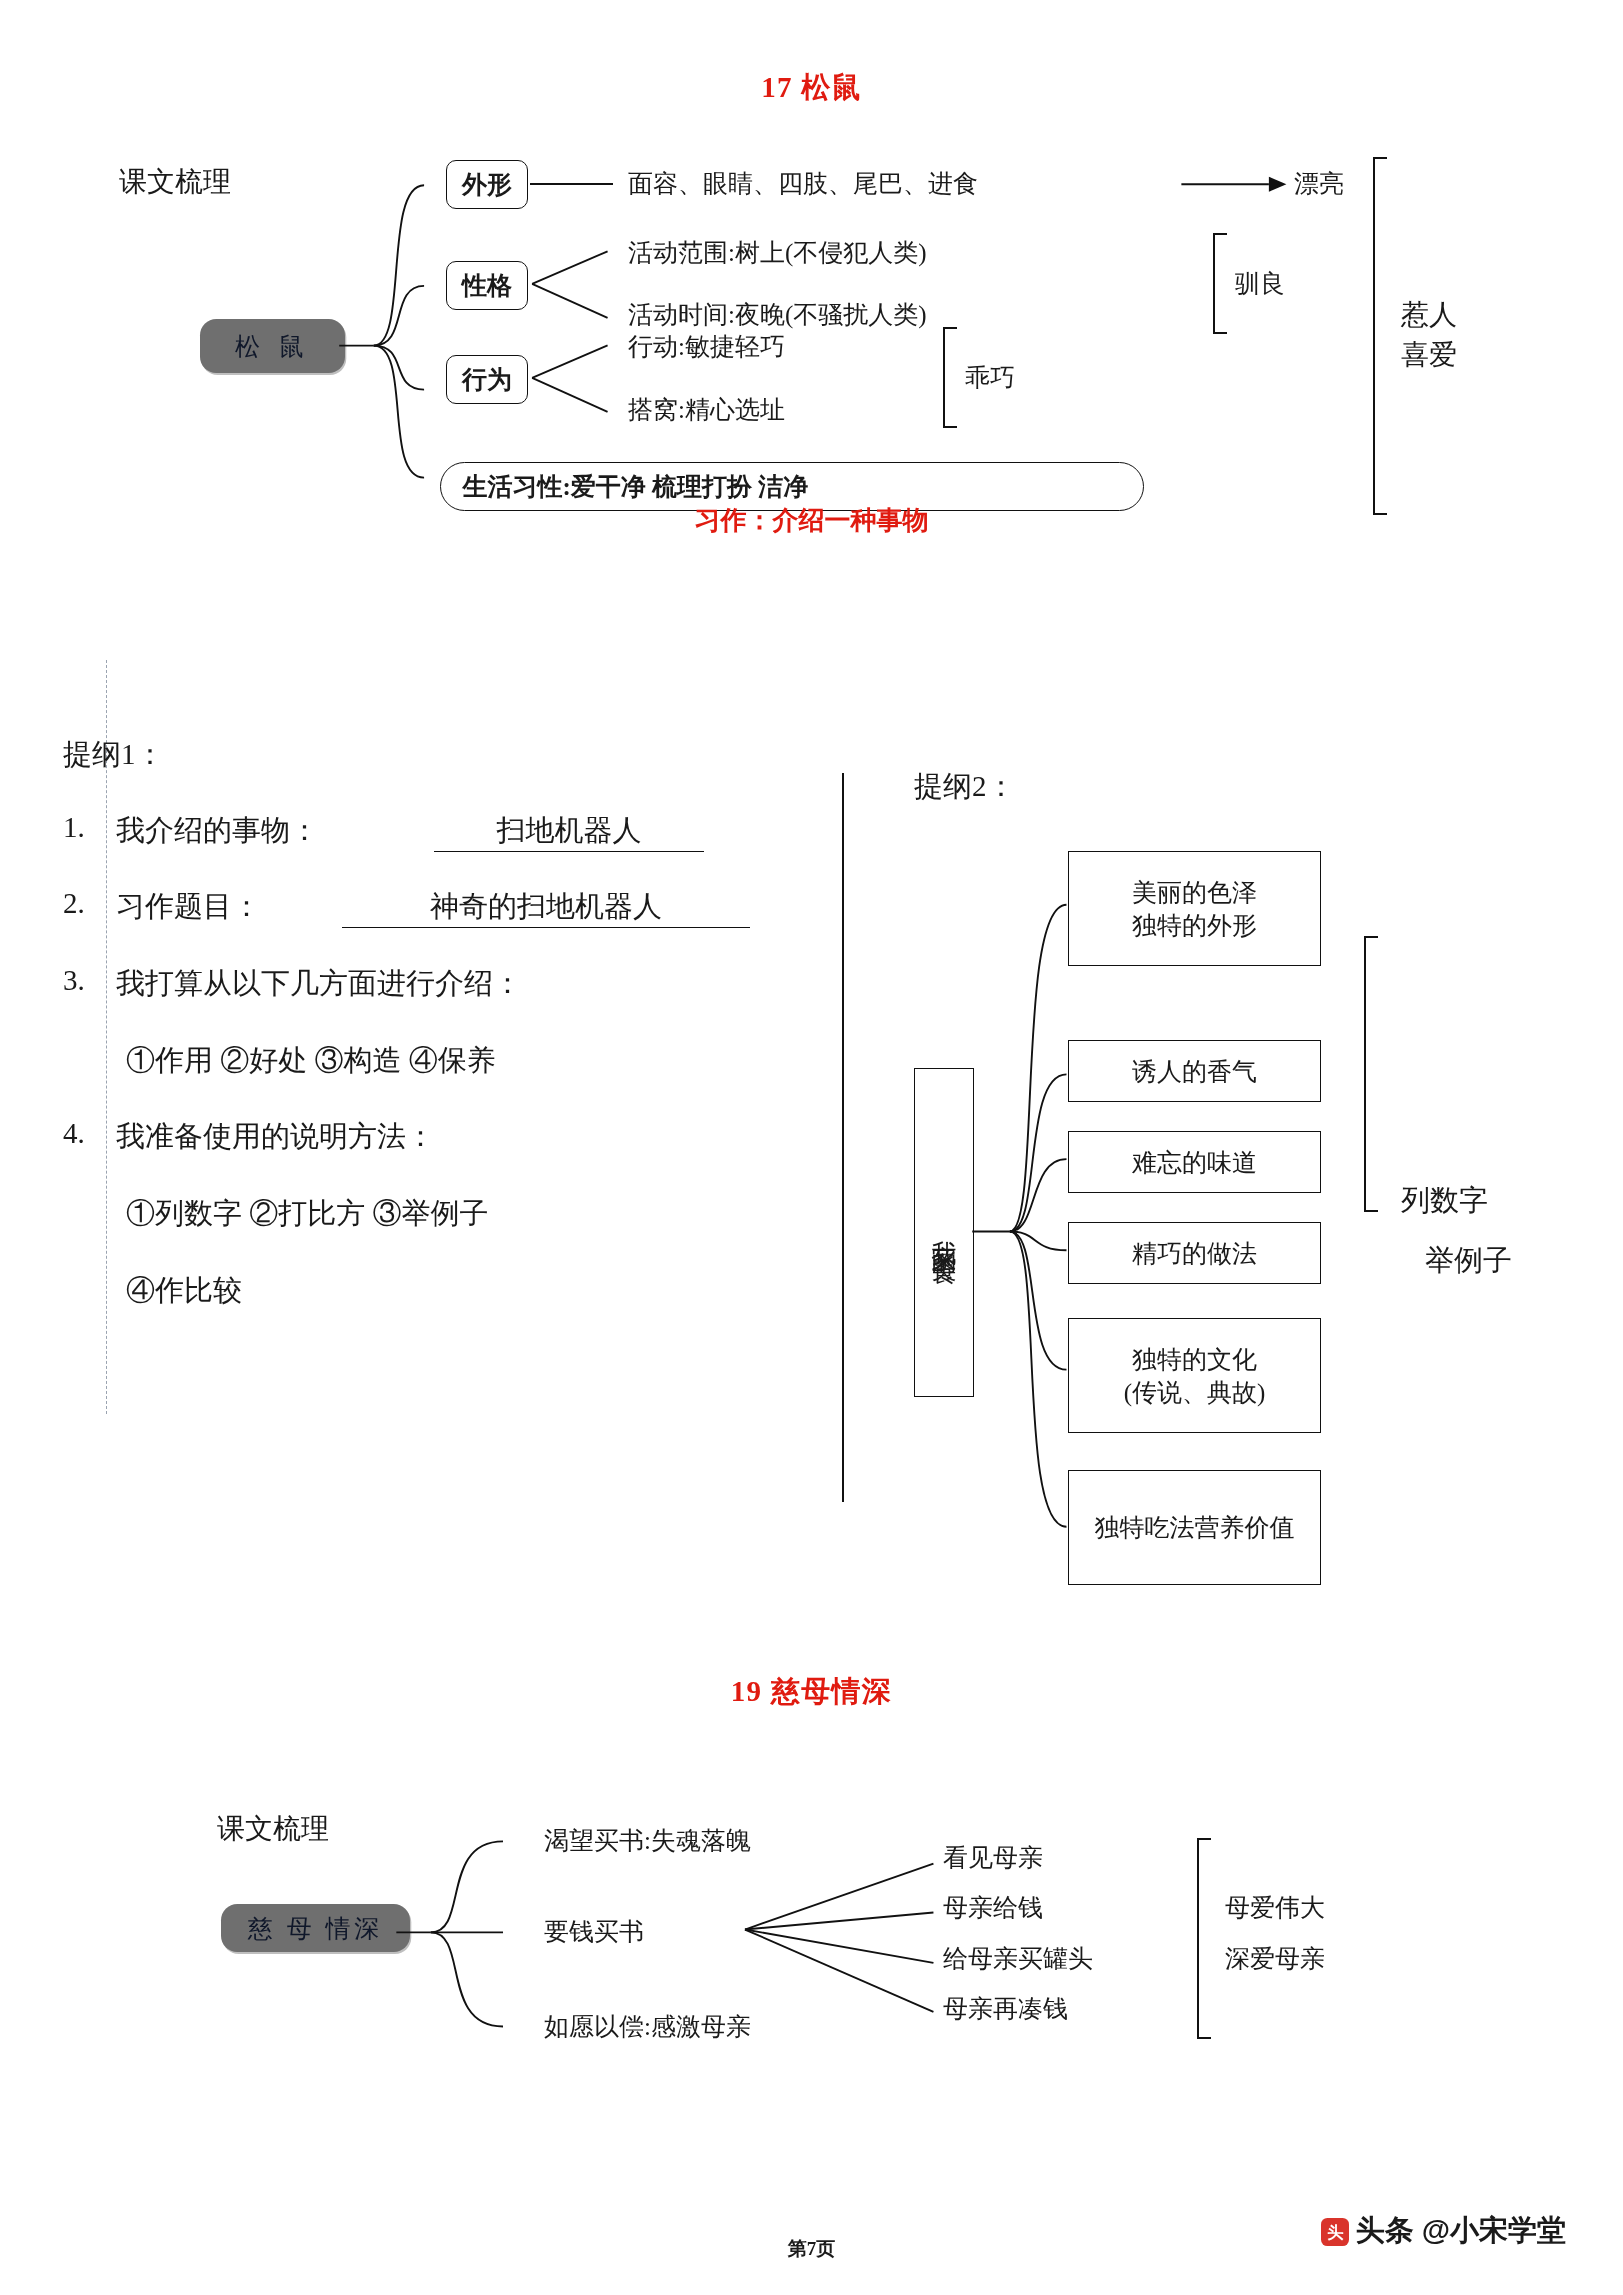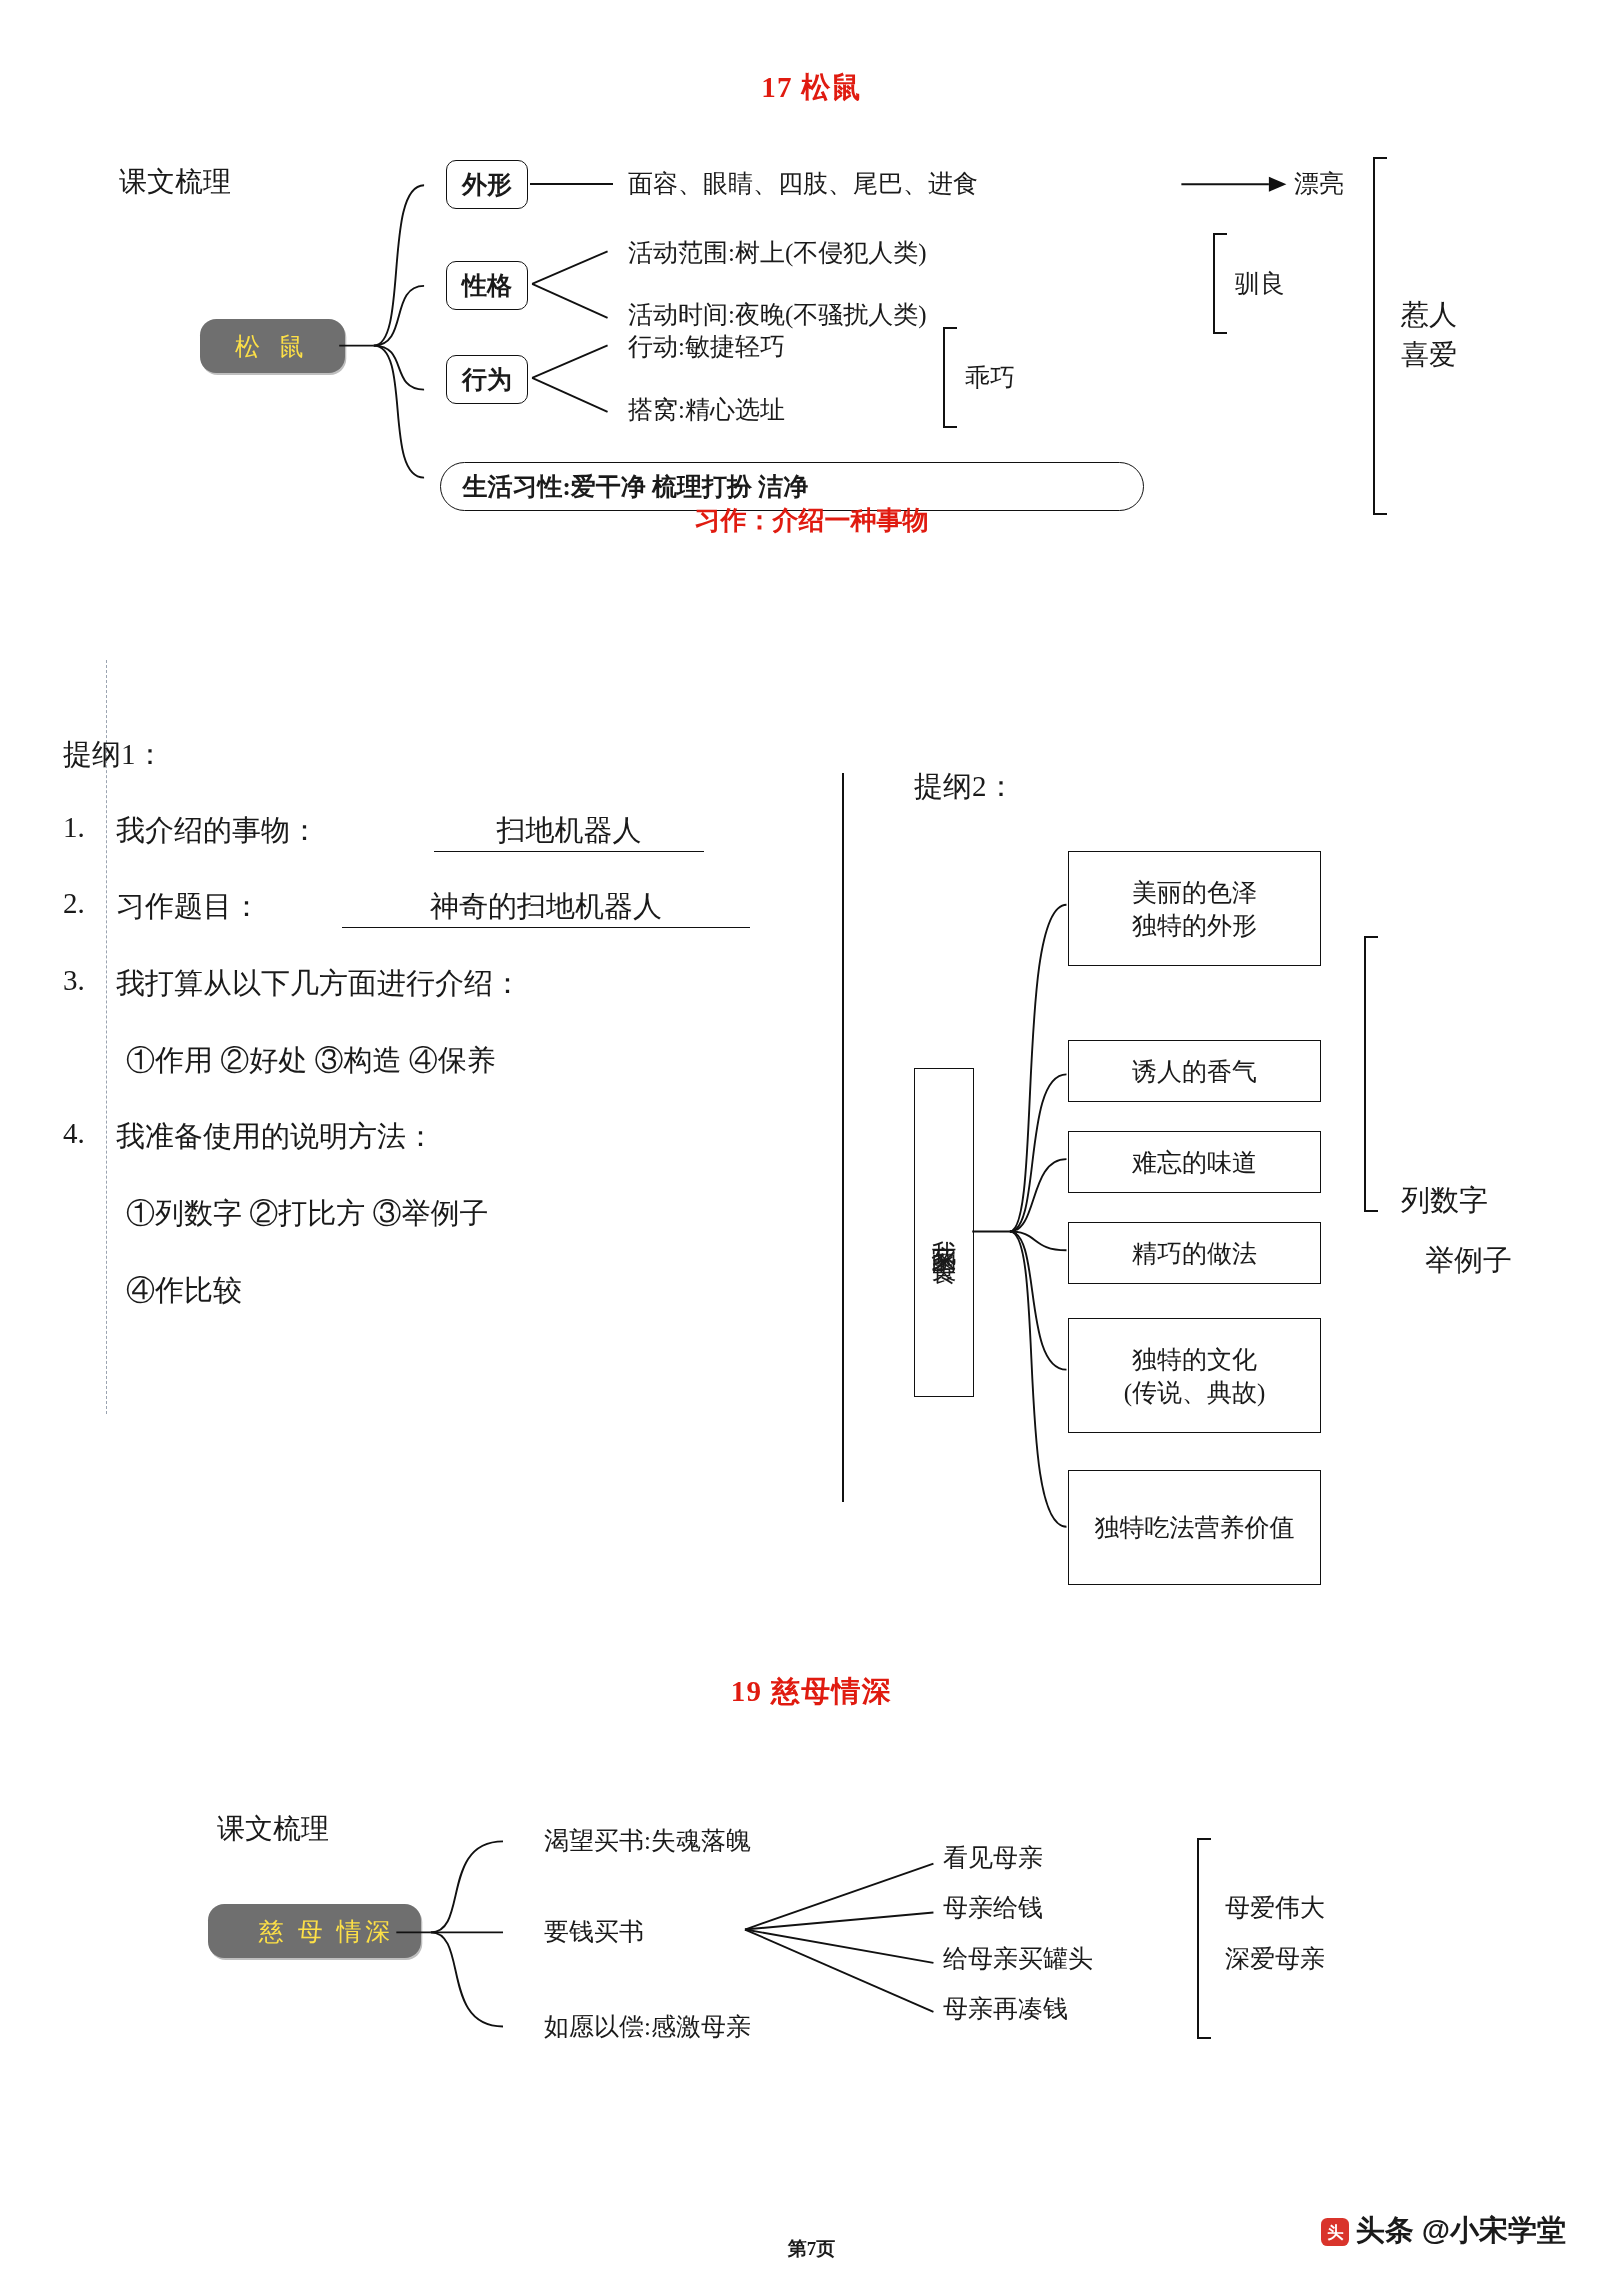--- a/index.html
+++ b/index.html
@@ -38,21 +38,21 @@
     display: flex; align-items: center; justify-content: center;
     font-size: 25px;
     background: #fff;
   }
   .plain { font-size: 25px; white-space: nowrap; }
   .plain-lg { font-size: 28px; white-space: nowrap; }
 
   
   .node-gray {
     background: #6f6f6f;
-    color: #fde047;
+    color: #0f172a;
     border-radius: 16.3px;
     display: flex; align-items: center; justify-content: center;
     font-size: 25px; letter-spacing: 6.3px;
     box-shadow: 1.3px 1.9px 0 rgba(0,0,0,.25);
   }
 
   
   .hline { background: #111; height: 1.9px; }
   .vline { background: #111; width: 1.9px; }
 
@@ -243,21 +243,21 @@
     <div class="t1"></div>
     <div class="t2"></div>
 </div>
 <div class="abs hand" style="top:1181px; left:1401px;">列数字</div>
 <div class="abs hand" style="top:1241px; left:1425px;">举例子</div>
 
 <div class="abs ctr red" id="sec18-title">19  慈母情深</div>
 
 <div class="abs plain-lg" style="top:1810px; left:217px;">课文梳理</div>
 
-<div class="abs node-gray" style="top:1904px; left:208px; width:189px; height:54px; letter-spacing:3.8px;padding-left:24px;">慈 母 情深</div>
+<div class="abs node-gray" style="top:1904px; left:221px; width:189px; height:48px; letter-spacing:3.8px;">慈 母 情深</div>
 
 <svg class="abs" style="top:1810px; left:396px; width:145px; height:251px;" viewBox="0 0 230 400" width="145" height="251">
   <line x1="0" y1="195" x2="55" y2="195" stroke="#111" stroke-width="3"></line>
   <path d="M 55 195 C 115 195 70 50 170 50" stroke="#111" stroke-width="3" fill="none"></path>
   <line x1="55" y1="195" x2="170" y2="195" stroke="#111" stroke-width="3"></line>
   <path d="M 55 195 C 115 195 70 345 170 345" stroke="#111" stroke-width="3" fill="none"></path>
 </svg>
 
 <div class="abs plain" style="top:1824px; left:544px;">渴望买书:失魂落魄</div>
 <div class="abs plain" style="top:1915px; left:544px;">要钱买书</div>

